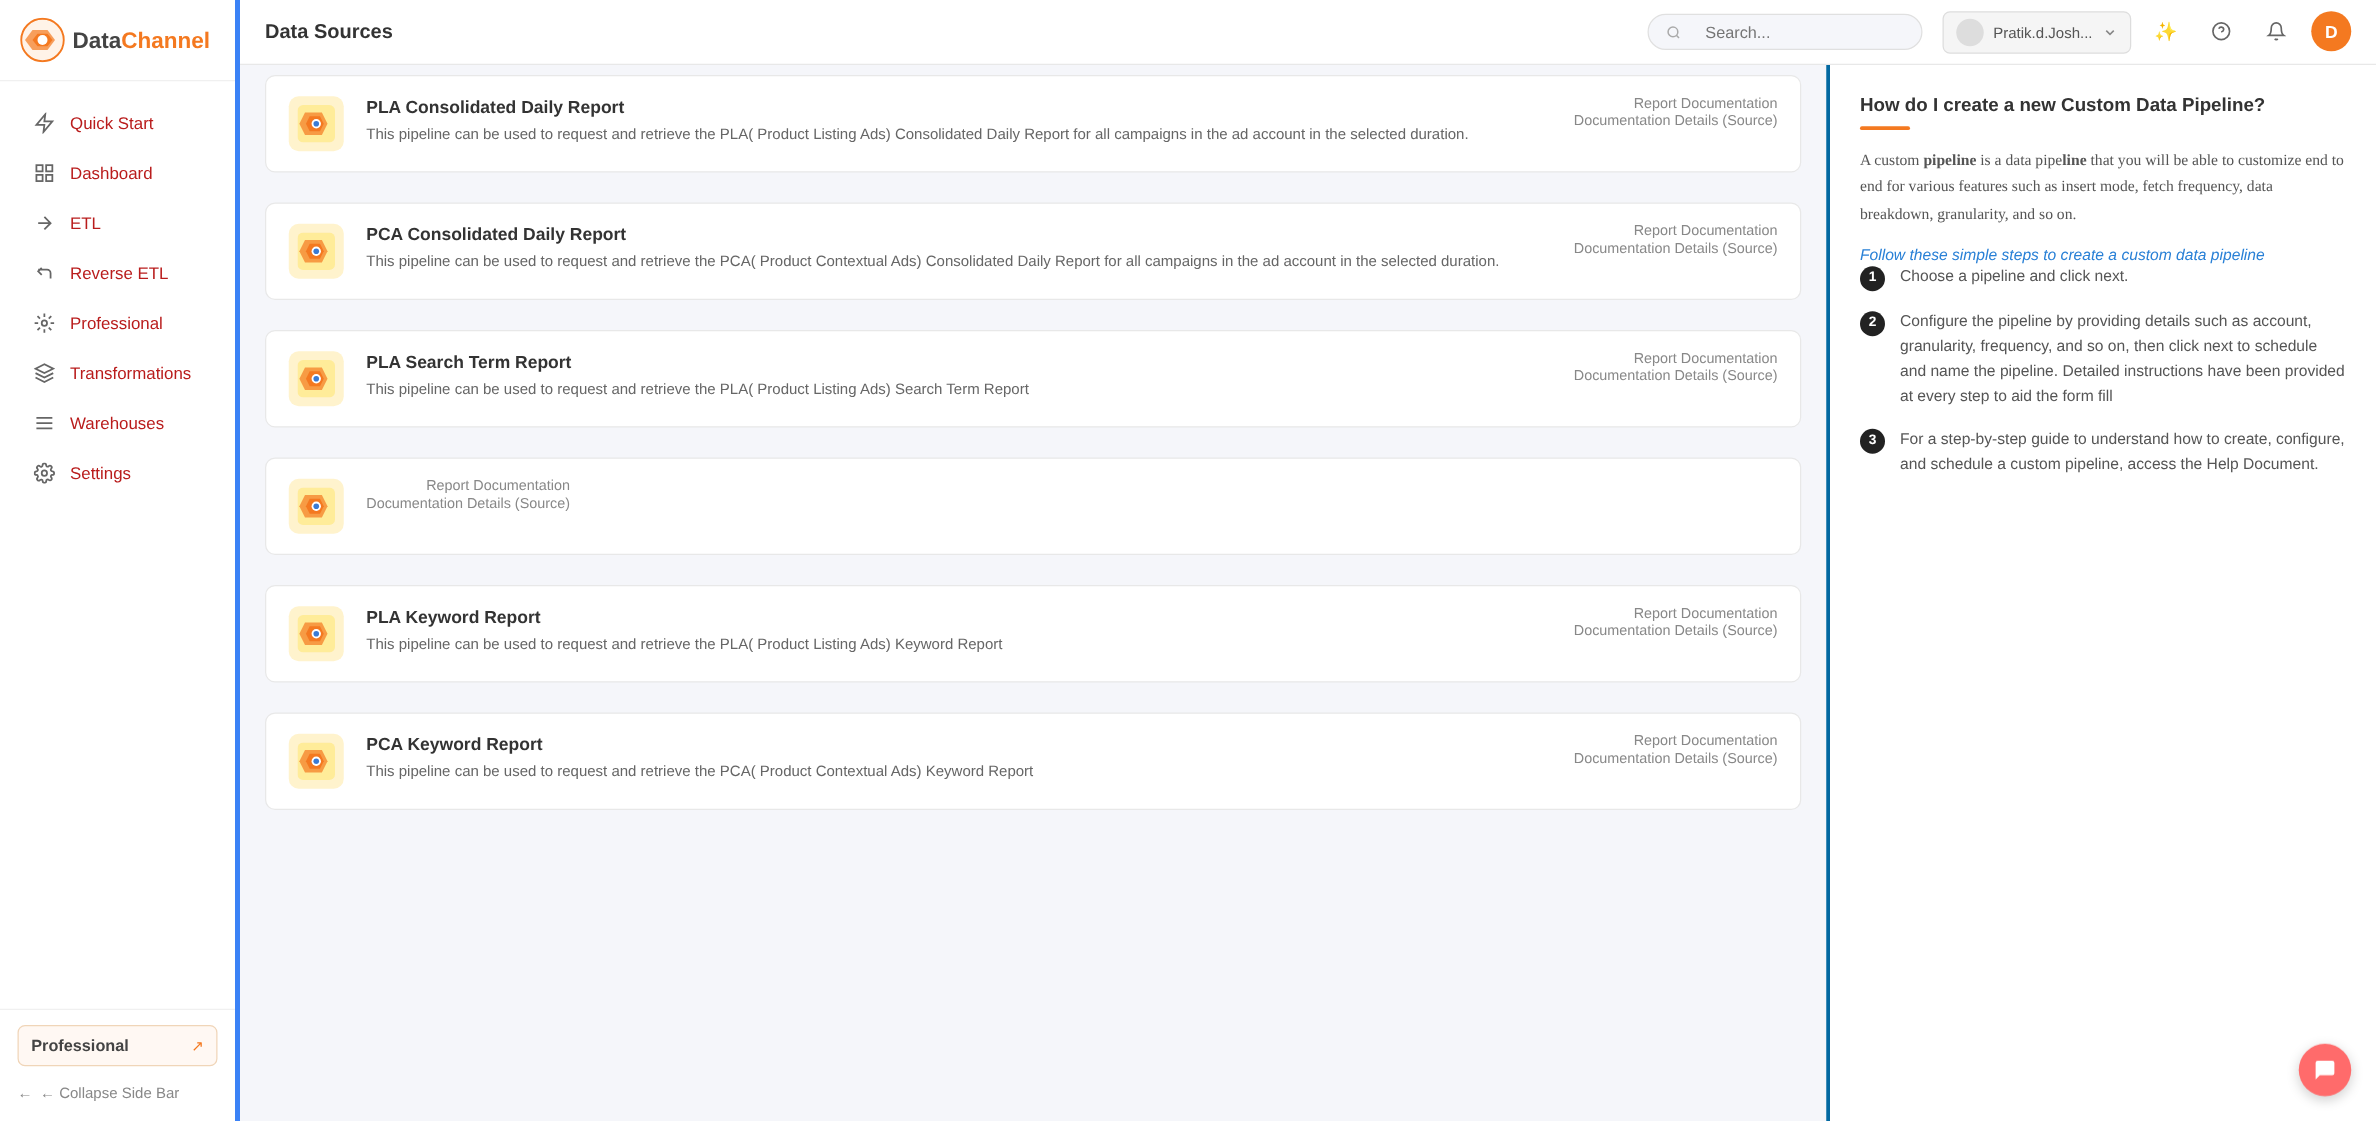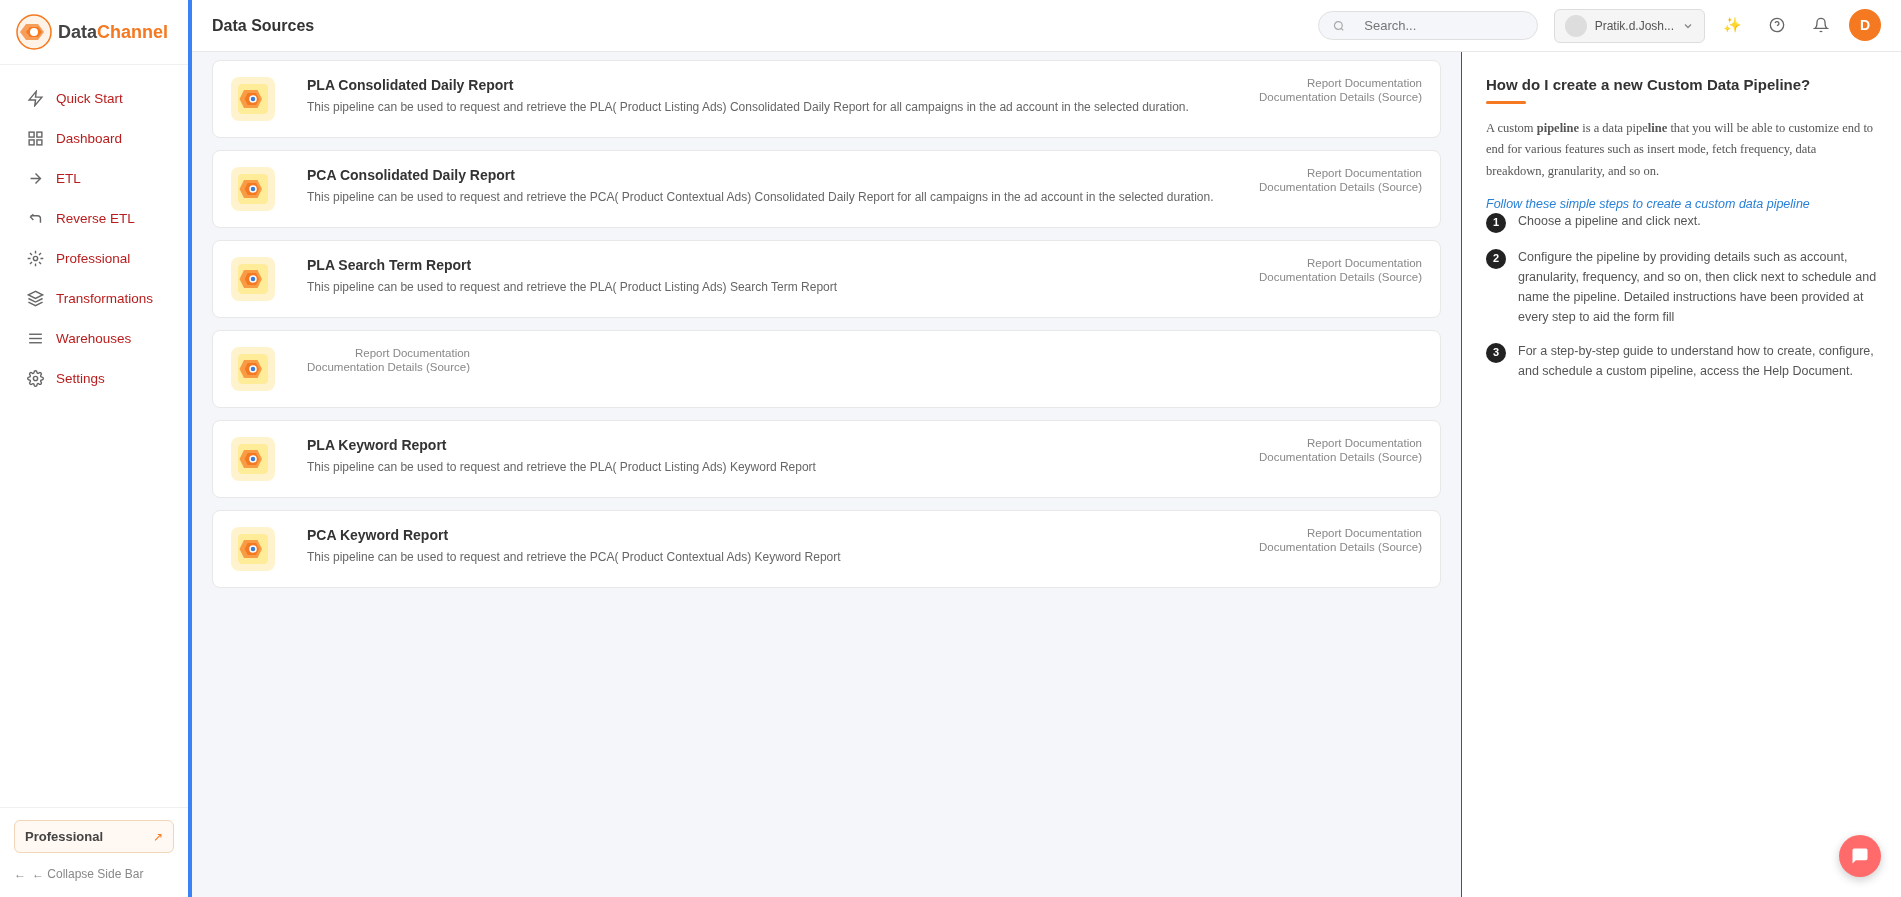--- a/index.html
+++ b/index.html
@@ -159,24 +159,24 @@
       padding: 0;
     }
     .pipeline-list {
       padding: 8px 20px;
     }
     .pipeline-card {
       background: #fff;
       border: 1px solid #e8e8e8;
       border-radius: 8px;
       padding: 16px 18px;
-      margin-bottom: 12px;
+      margin-bottom: 24px;
       display: flex;
       align-items: flex-start;
-      gap: 32px;
+      gap: 18px;
       position: relative;
     }
     .pipeline-icon-wrap {
       width: 44px;
       height: 44px;
       flex-shrink: 0;
       background: #fff3cd;
       border-radius: 8px;
       display: flex;
       align-items: center;
@@ -195,21 +195,21 @@
       color: #888;
       white-space: nowrap;
     }
     .pipeline-links a { color: #888; text-decoration: none; }
 
     
     #help-panel {
       width: 440px;
       min-width: 440px;
       background: #fff;
-      border-left: 1px solid #0369a1;
+      border-left: 3px solid #0369a1;
       padding: 24px 24px;
       overflow-y: auto;
     }
     .help-title { font-size: 15px; font-weight: 600; color: #333; margin-bottom: 8px; }
     .help-divider { height: 3px; width: 40px; background: #f47920; border-radius: 2px; margin-bottom: 14px; }
     .help-body { font-size: 12.5px; color: #555; line-height: 1.7; margin-bottom: 14px; font-family: Liberation Serif, serif; }
     .help-link { color: #2980d6; text-decoration: none; font-size: 12.5px; }
     .help-steps { list-style: none; padding: 0; }
     .help-step { display: flex; gap: 12px; margin-bottom: 14px; font-size: 12.5px; color: #555; line-height: 1.6; }
     .step-num {

